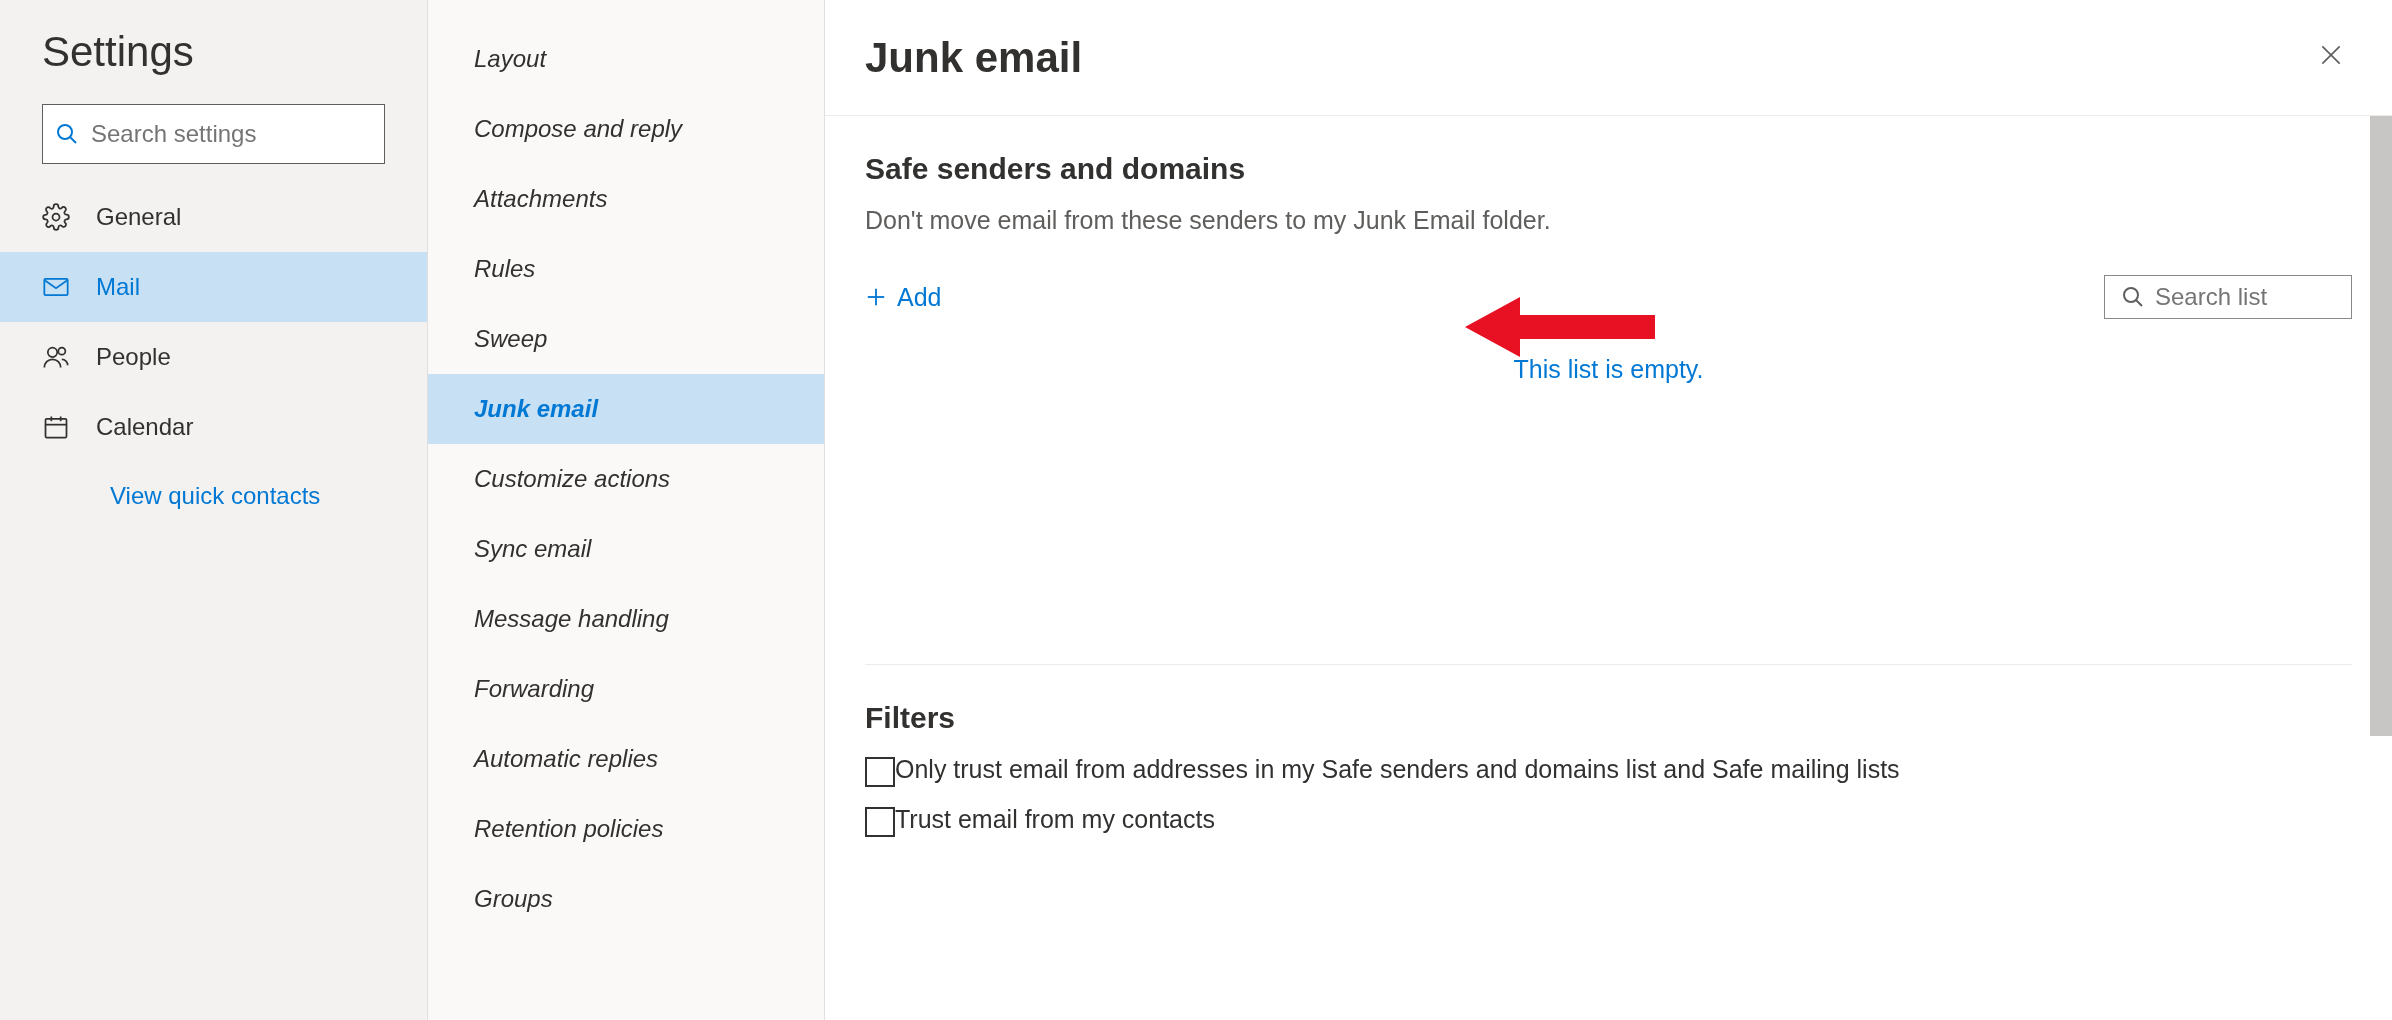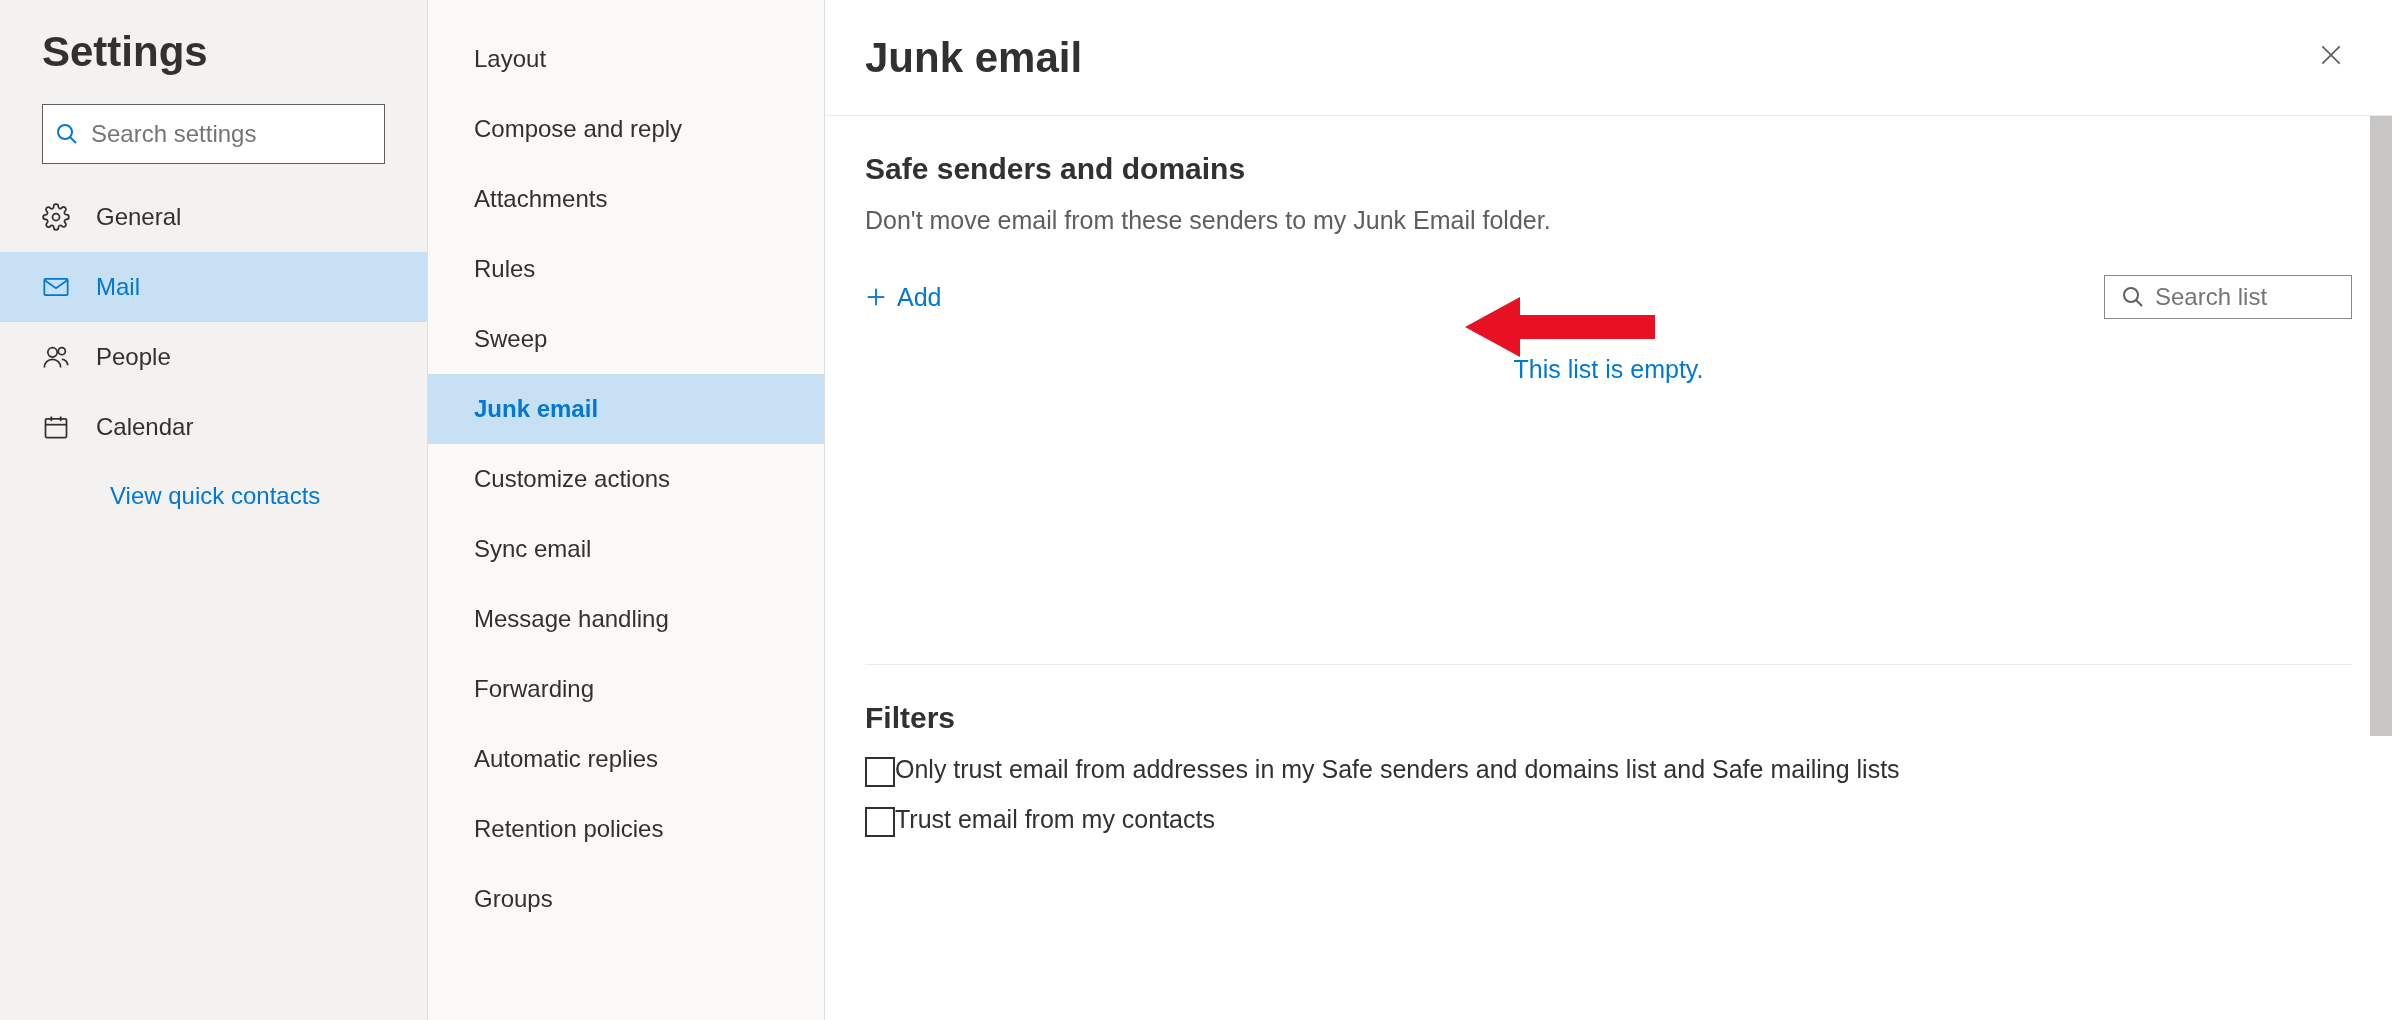--- a/index.html
+++ b/index.html
@@ -15,21 +15,21 @@
     .app { display: flex; height: 100%; }
     
     .sidebar-left {
       width: 428px;
       background: #f3f2f1;
       border-right: 1px solid #e1dfdd;
       padding-top: 28px;
     }
     .sidebar-title {
       font-size: 42px;
-      font-weight: 700;
+      font-weight: 400;
       padding-left: 42px;
       padding-bottom: 28px;
     }
     .search-wrap {
       padding: 0 42px 18px 42px;
     }
     .search-box {
       display: flex;
       align-items: center;
       border: 1px solid #605e5c;
@@ -76,20 +76,21 @@
       border-right: 1px solid #e1dfdd;
       padding-top: 24px;
     }
     .mid-item {
       height: 70px;
       display:flex; align-items:center;
       padding-left: 46px;
       font-size: 24px;
       cursor: pointer;
       color: #323130;
+      font-style: italic;
     }
     .mid-item.selected {
       background: #c7e0f4;
       color: #0078d4;
       font-weight: 600;
     }
 
     
     .main {
       flex: 1;

